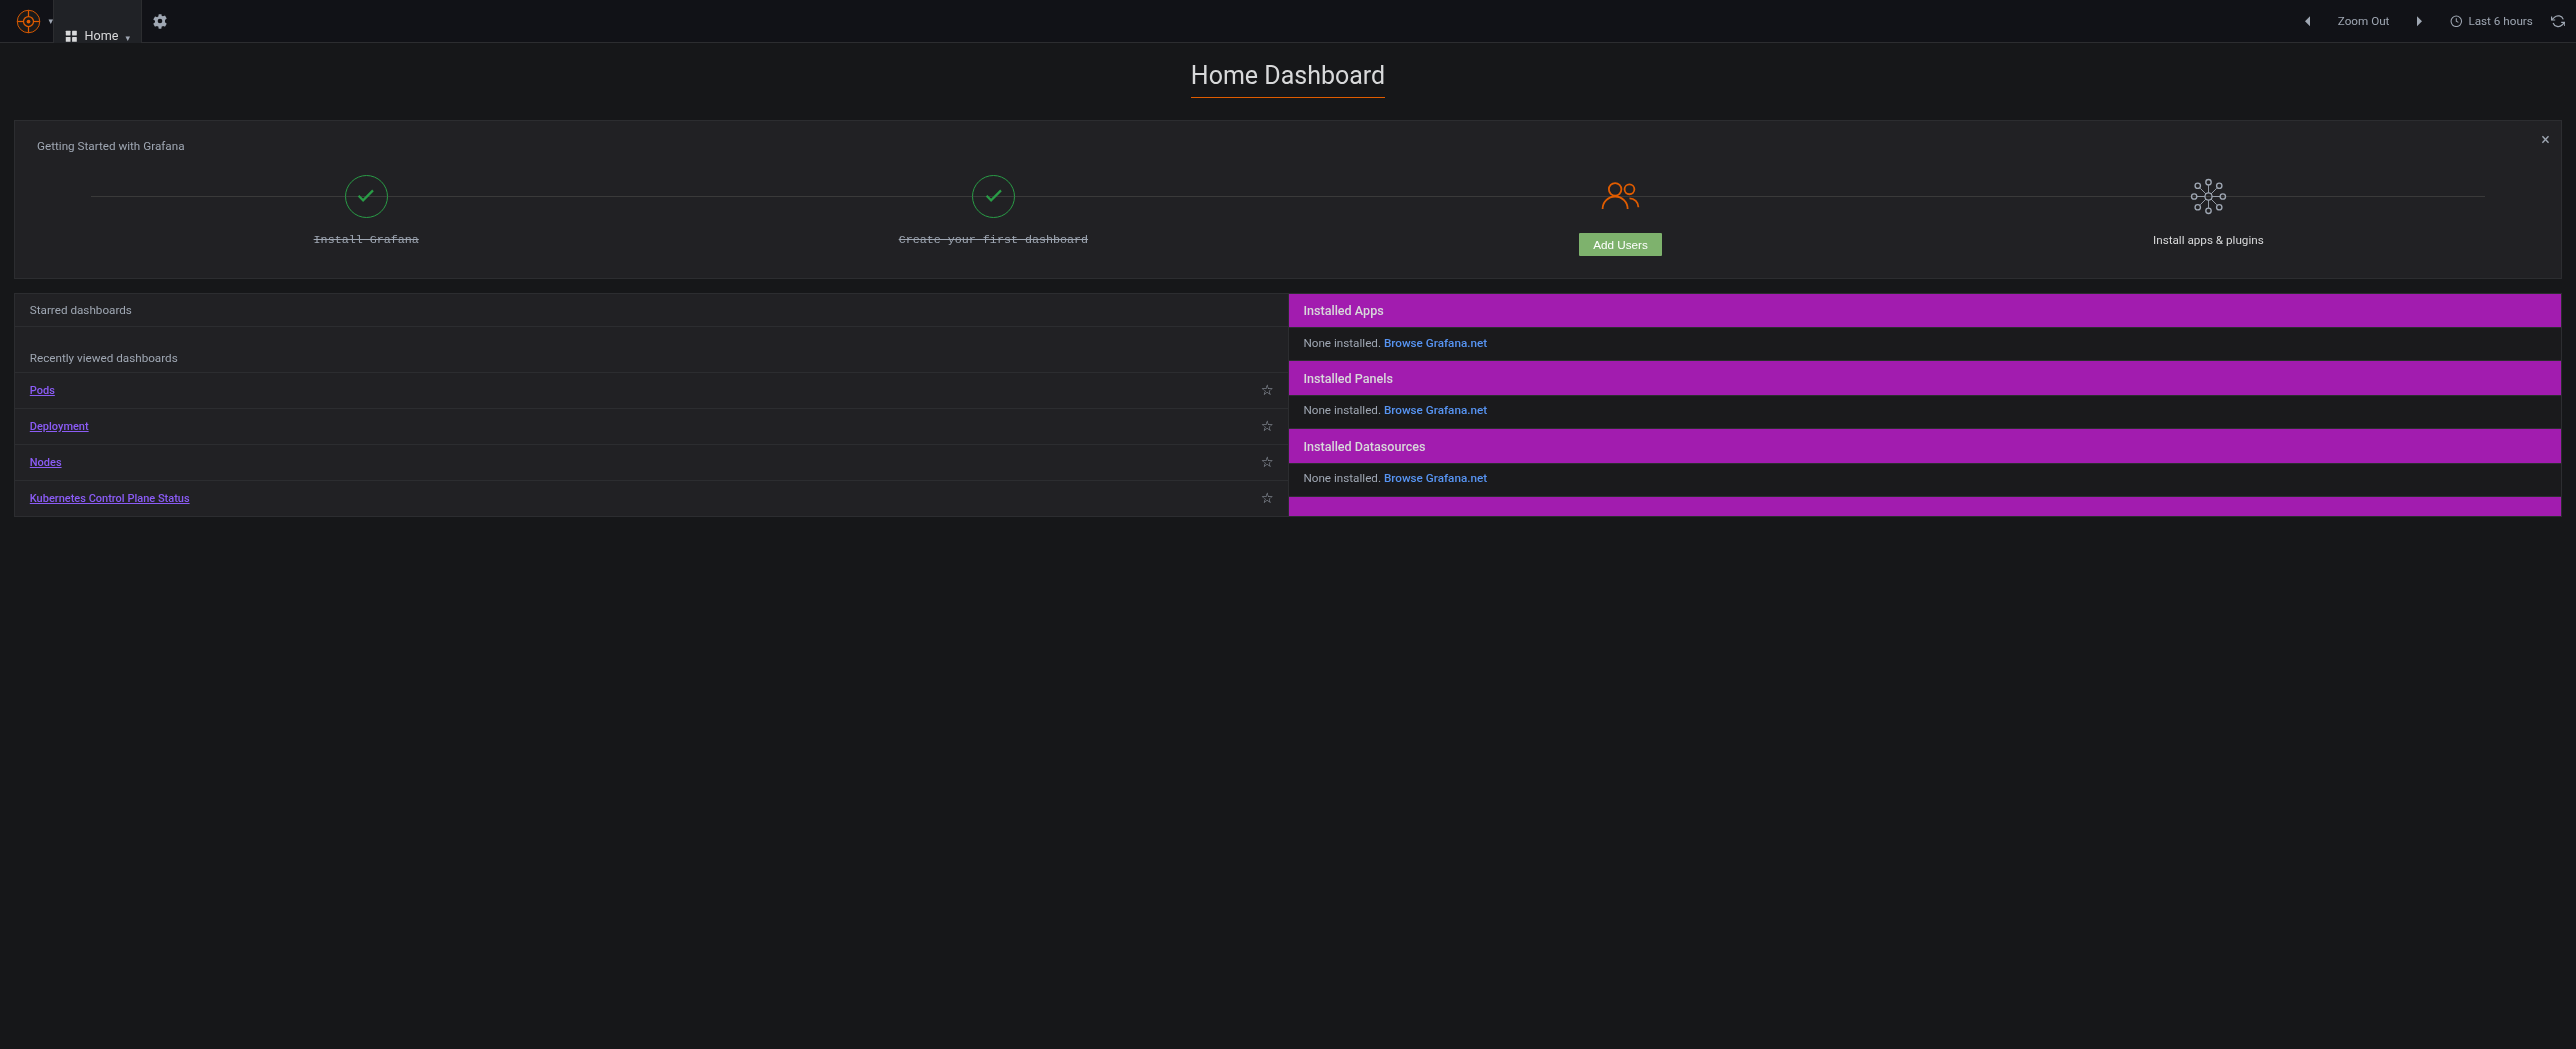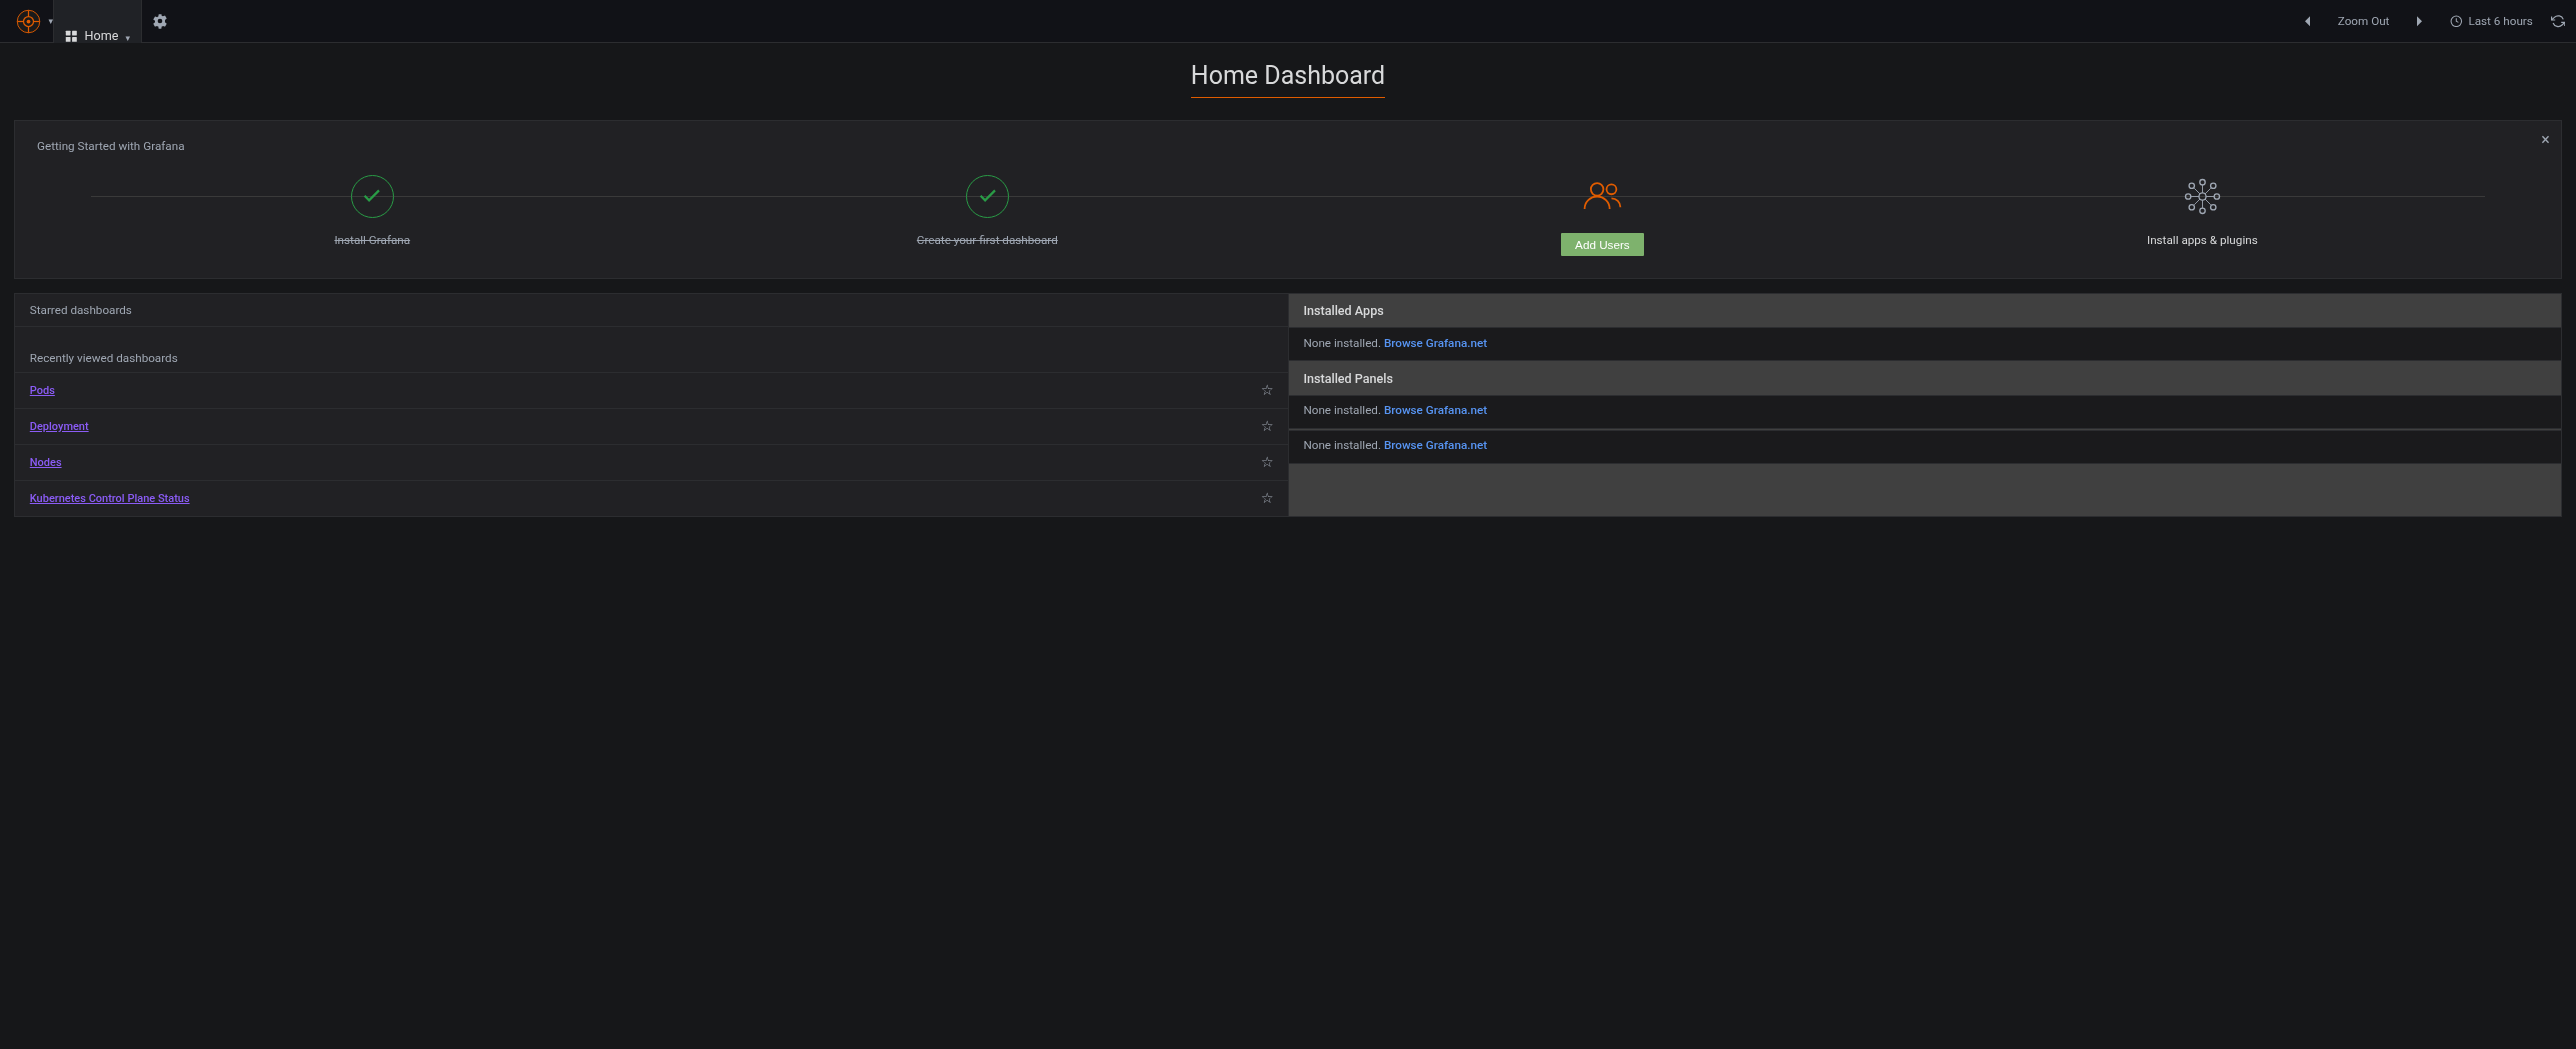--- a/index.html
+++ b/index.html
@@ -192,20 +192,21 @@
       justify-content: center;
       color: #299c46;
       font-size: 20px;
       background: transparent;
     }
     .step-label {
       font-size: 11.7px;
       color: #9fa7b3;
       text-align: center;
       text-decoration: line-through;
+      font-family: Liberation Mono, monospace;
     }
     .step-action-btn {
       background: #7eb26d;
       color: #fff;
       border: none;
       padding: 5.4px 14.4px;
       cursor: pointer;
       font-size: 11.7px;
       font-weight: 500;
       border-radius: 1px;
@@ -270,21 +271,21 @@
       text-decoration: underline;
     }
     .star-icon {
       color: #9fa7b3;
       font-size: 14.4px;
       cursor: pointer;
     }
 
     
     .right-panel {
-      background: #404040;
+      background: #a21caf;
       border: 0.9px solid #2c2d30;
       padding: 0;
     }
     .installed-section {
       margin-bottom: 0;
     }
     .installed-section-title {
       padding: 9px 14.4px;
       font-size: 12.6px;
       color: #d8d9da;
@@ -486,20 +487,21 @@
 
       <div class="installed-section">
         <div class="installed-section-title">Installed Panels</div>
         <div class="installed-section-content">
           <span>None installed.</span>
           <span class="browse-link">Browse Grafana.net</span>
         </div>
       </div>
 
       <div class="installed-section">
+        <div class="installed-section-title">Installed Datasources</div>
         <div class="installed-section-content">
           <span>None installed.</span>
           <span class="browse-link">Browse Grafana.net</span>
         </div>
       </div>
 
     </div>
   </div>
 </div>
 

